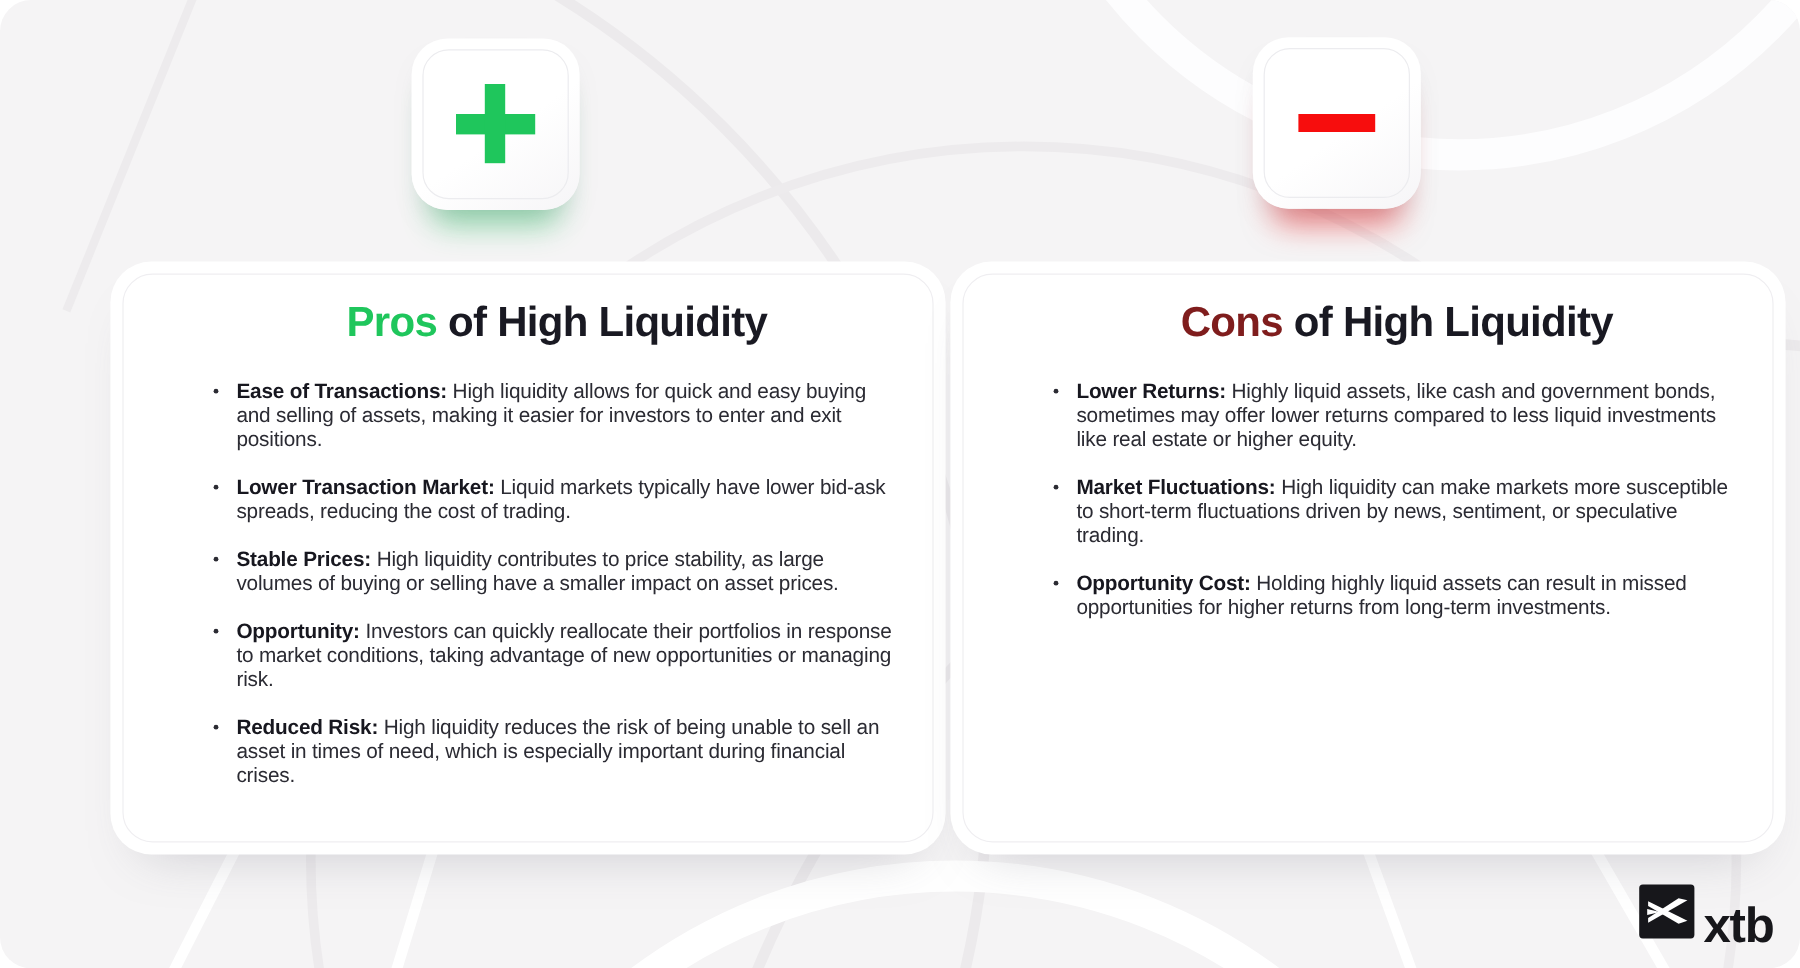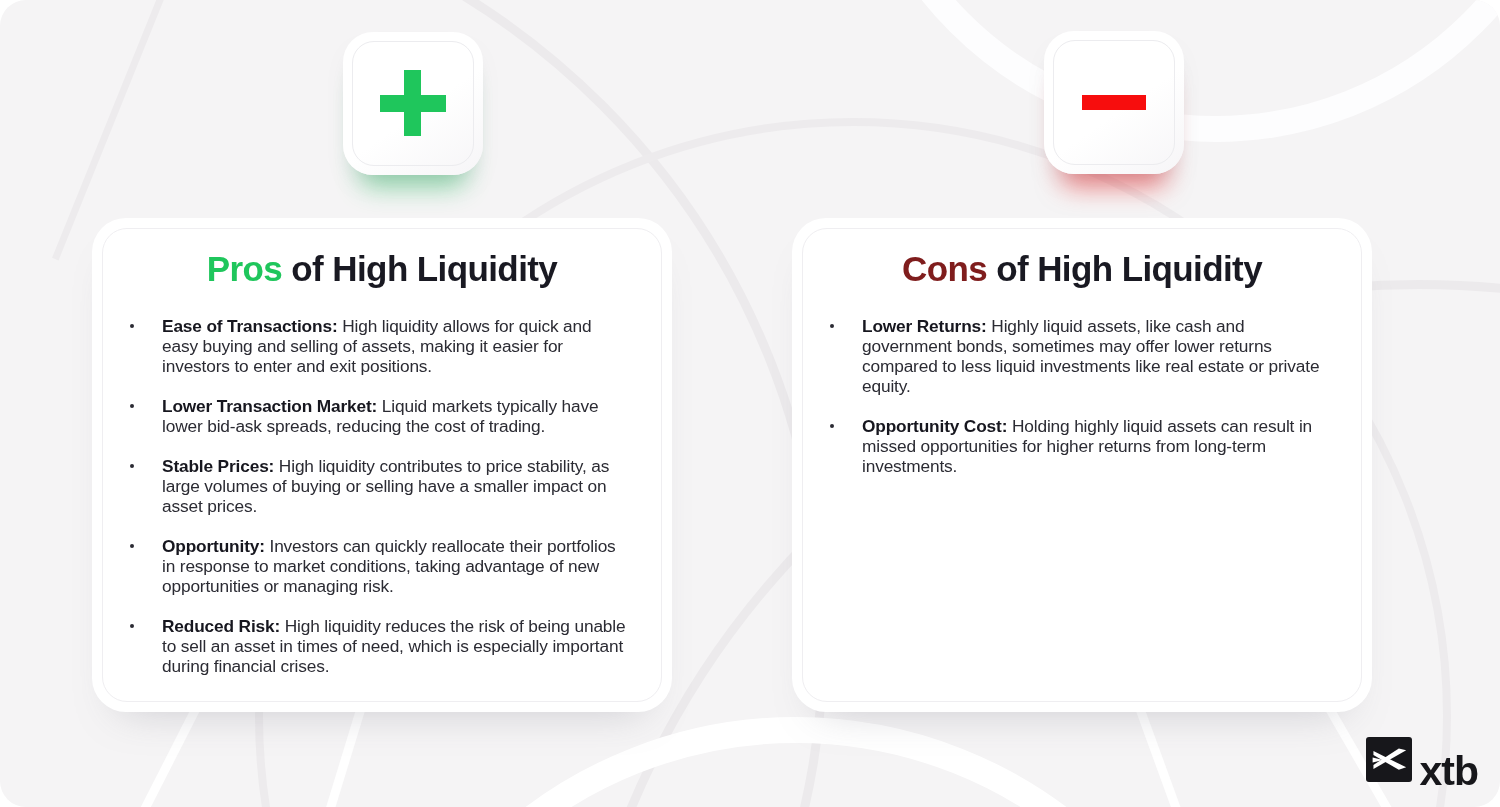--- a/index.html
+++ b/index.html
@@ -38,39 +38,40 @@
     box-shadow:0 14px 24px -12px rgba(130,135,145,.35), 0 30px 26px -18px rgba(247,13,13,.5);}
   .glyph{position:absolute;inset:0;}
   .glyph i{position:absolute;display:block;}
   .glyph--plus i{background:#1fc65c;}
   .glyph--plus .h{width:66px;height:17px;left:37px;top:63px;}
   .glyph--plus .v{width:17px;height:66px;left:61px;top:38px;}
   .glyph--minus .h{width:64px;height:15px;left:38px;top:64px;background:#f70d0d;}
 
   
   .card{
-    position:absolute;top:218px;width:580px;height:494px;background:#ffffff;
+    position:absolute;top:218px;width:648px;height:494px;background:#ffffff;
     border-radius:34px;
     box-shadow:0 24px 44px -28px rgba(120,120,135,.38);
+    padding-left:48px;
   }
   .card::before{
     content:"";position:absolute;inset:10px;border-radius:25px;
     border:1px solid #efeef1;pointer-events:none;
   }
   .card--pros{left:92px;}
   .card--cons{left:792px;}
   .card-title{
     margin:30px 20px 0;text-align:center;
     font-size:35px;line-height:42px;font-weight:700;letter-spacing:-.6px;
     color:#191922;
   }
   .card-title .hl--green{color:#1fc65c;}
   .card-title .hl--red{color:#7f1d1d;}
   .list{list-style:none;margin:26px 0 0;padding:0 44px 0 38px;}
-  .list li{display:flex;gap:28px;margin-bottom:20px;}
+  .list li{display:flex;gap:15px;margin-bottom:20px;}
   .dot{flex:0 0 auto;width:4px;height:4px;border-radius:50%;background:#2b2b33;margin-top:8px;}
   .item-text{
     margin:0;font-size:17.3px;line-height:20px;letter-spacing:-.15px;color:#2b2b33;
   }
   .item-text strong{font-weight:700;color:#17171f;}
 
   
   .logo{position:absolute;right:22px;bottom:13px;display:flex;align-items:center;gap:8px;}
   .logo-mark{
     width:46px;height:45px;background:#17171b;border-radius:3px;
@@ -136,21 +137,25 @@
           <p class="item-text"><strong>Reduced Risk:</strong> <span>High liquidity reduces the risk of being unable to sell an asset in times of need, which is especially important during financial crises.</span></p>
         </li>
     </ul>
   </section>
 
   <section class="card card--cons">
     <h2 class="card-title"><span class="hl hl--red">Cons</span><span> of High Liquidity</span></h2>
     <ul class="list">
       <li>
           <span class="dot"></span>
-          <p class="item-text"><strong>Lower Returns:</strong> <span>Highly liquid assets, like cash and government bonds, sometimes may offer lower returns compared to less liquid investments like real estate or private equity.</span></p>
+          <p class="item-text"><strong>Lower Returns:</strong> <span>Highly liquid assets, like cash and government bonds, sometimes may offer lower returns compared to less liquid investments like real estate or higher equity.</span></p>
+        </li>
+      <li>
+          <span class="dot"></span>
+          <p class="item-text"><strong>Market Fluctuations:</strong> <span>High liquidity can make markets more susceptible to short-term fluctuations driven by news, sentiment, or speculative trading.</span></p>
         </li>
       <li>
           <span class="dot"></span>
           <p class="item-text"><strong>Opportunity Cost:</strong> <span>Holding highly liquid assets can result in missed opportunities for higher returns from long-term investments.</span></p>
         </li>
     </ul>
   </section>
 
   <div class="logo">
     <span class="logo-mark">

